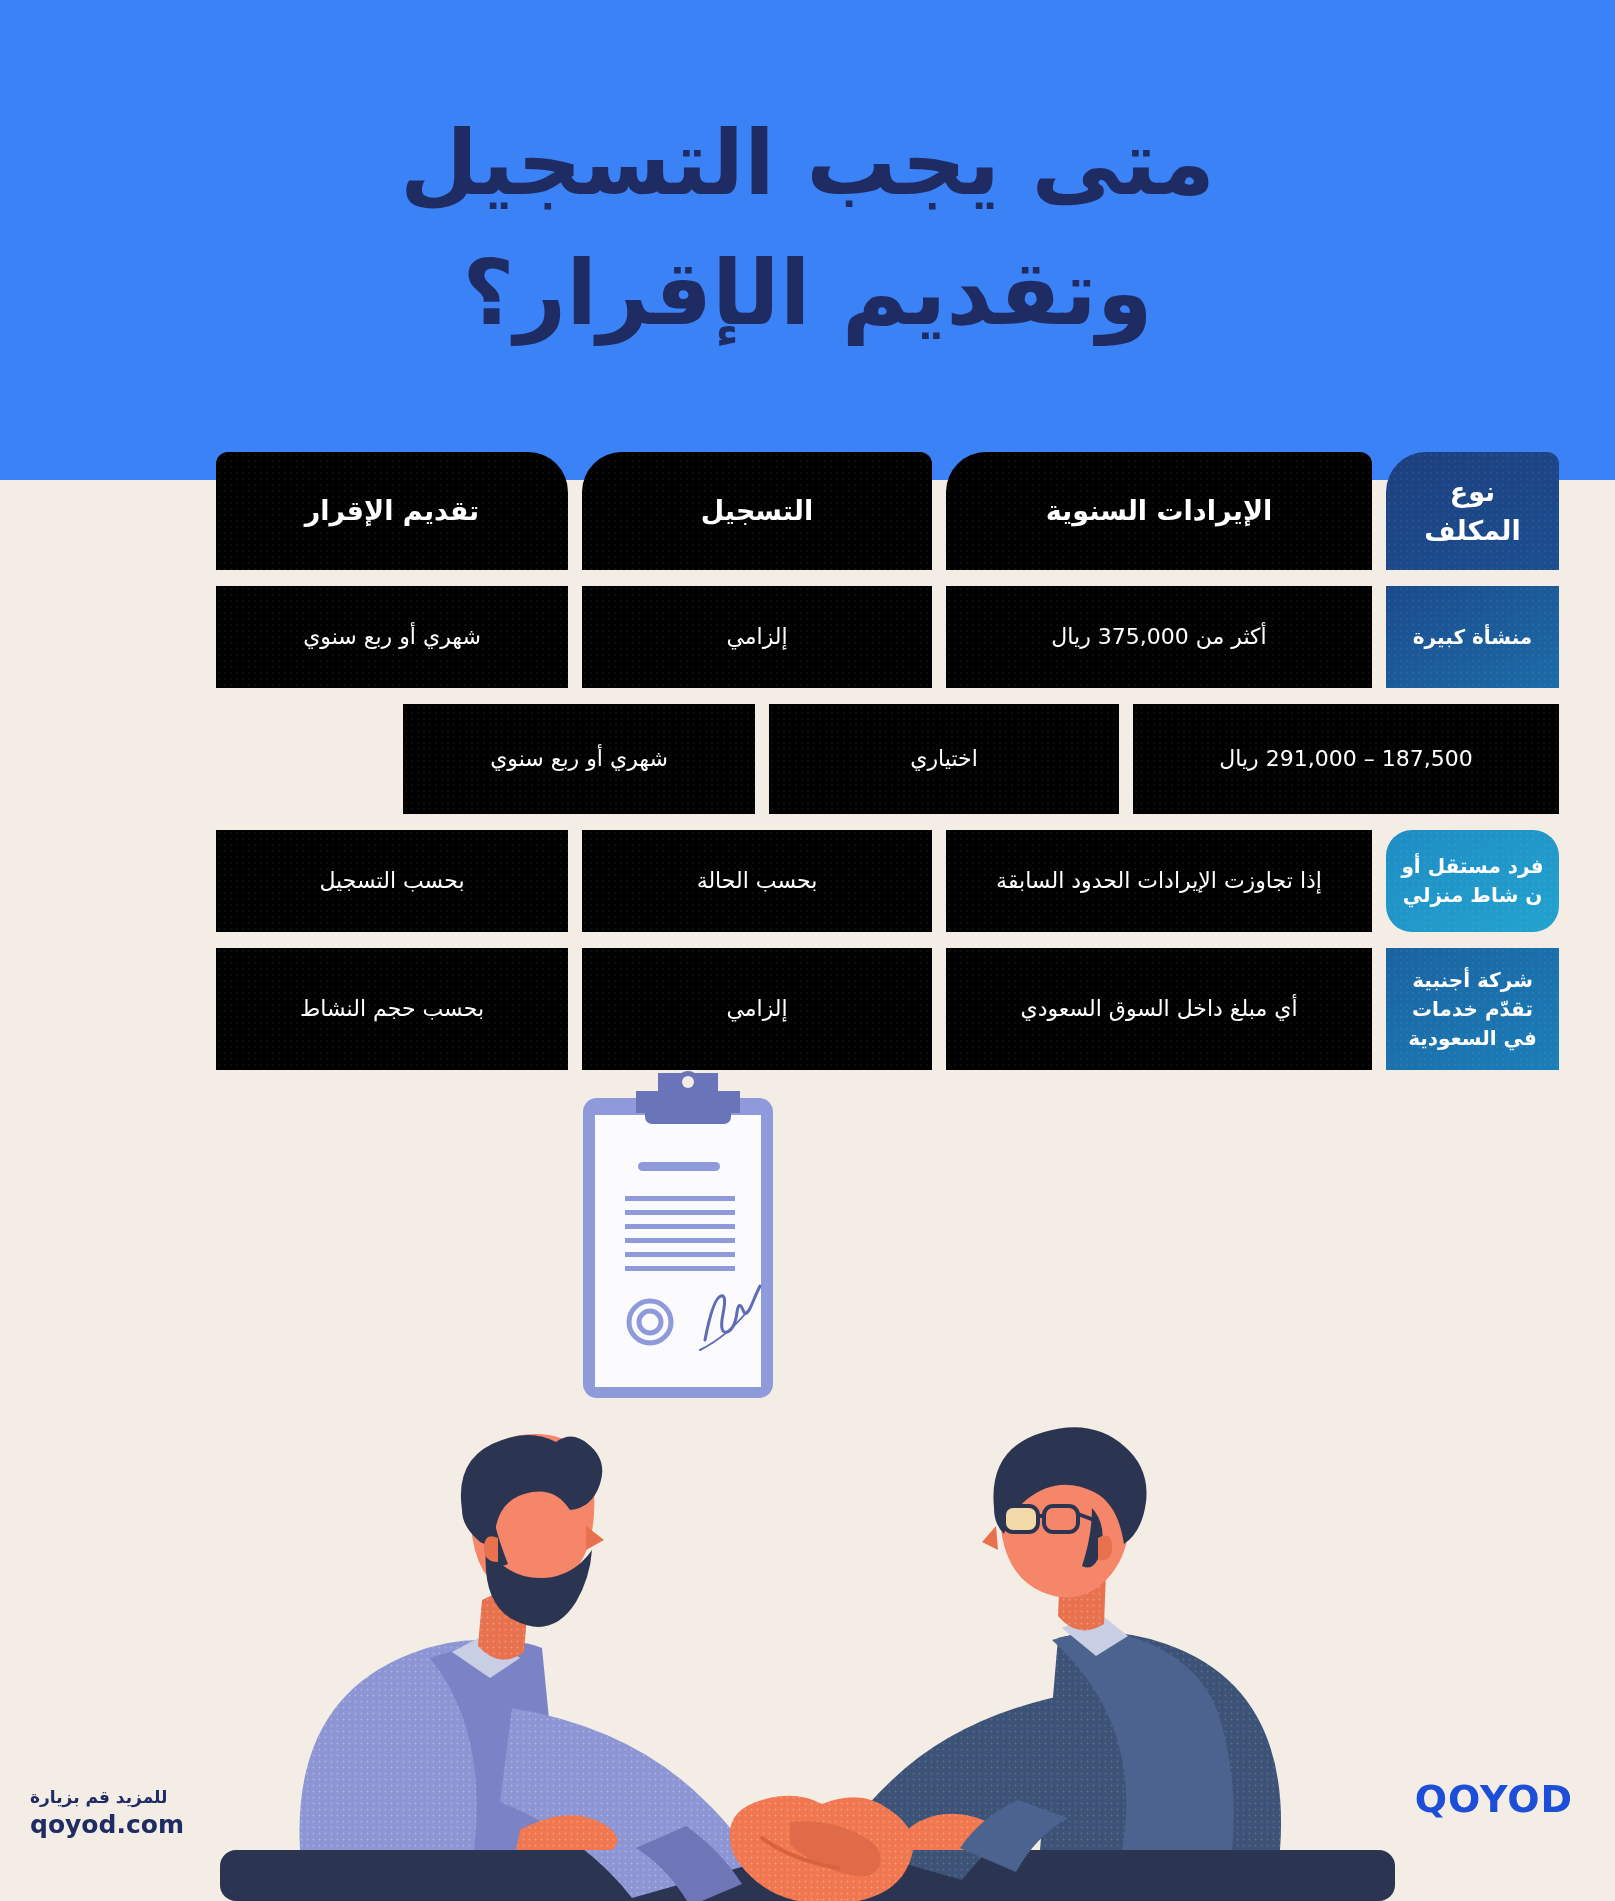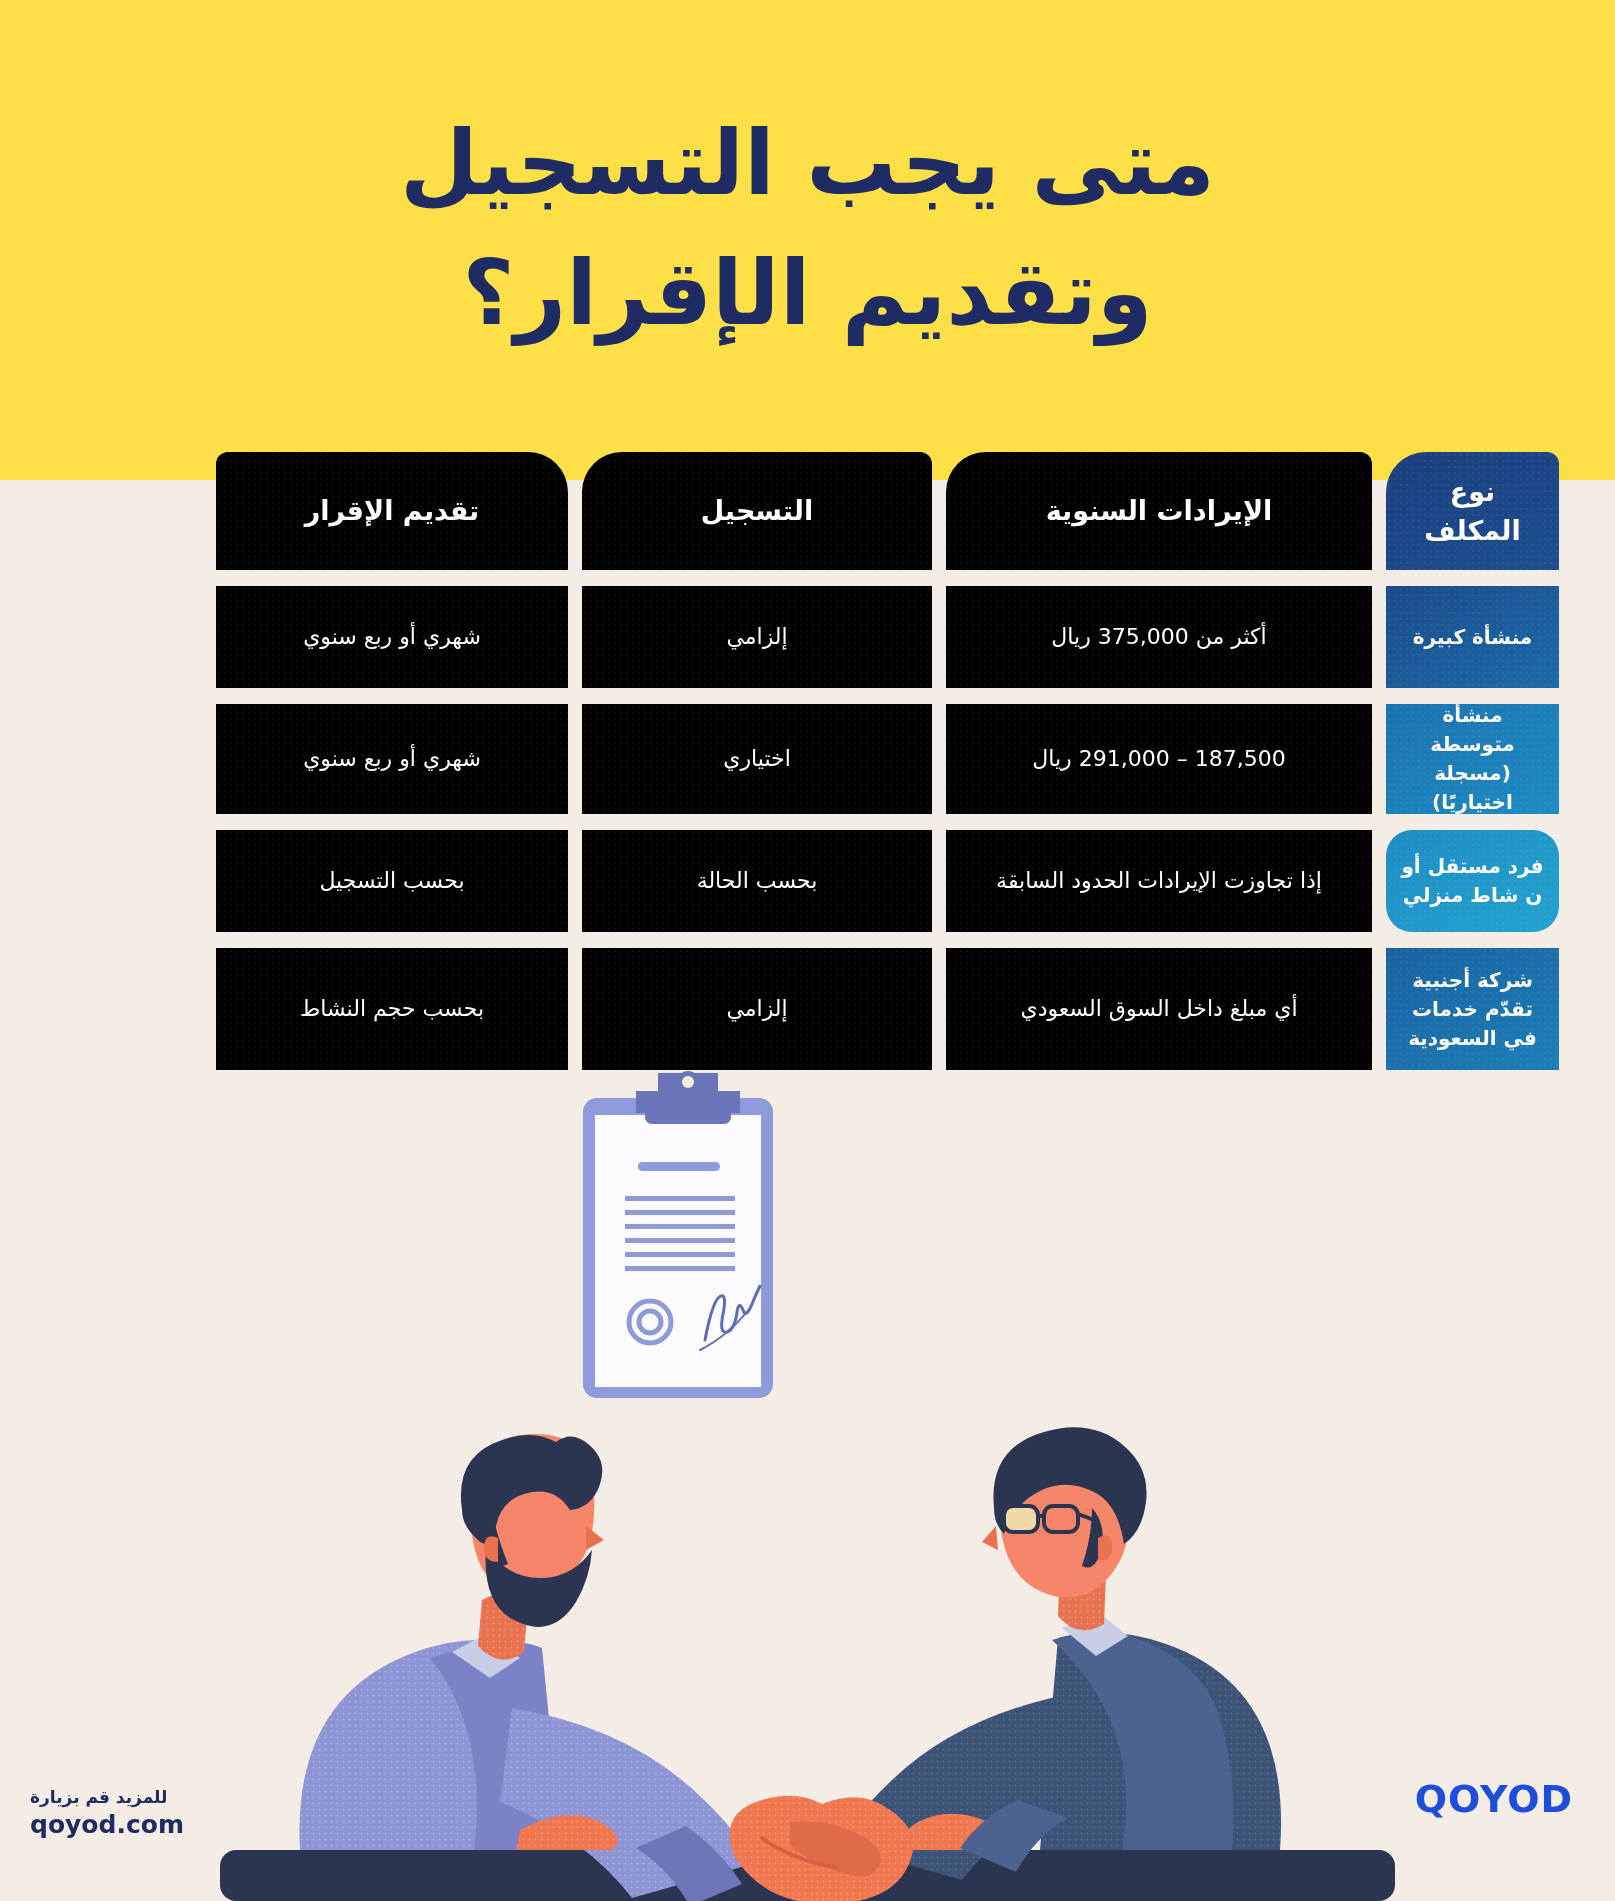--- a/index.html
+++ b/index.html
@@ -13,21 +13,21 @@
 
   body {
     background: #F4EDE6;
     position: relative;
   }
 
   
   .header-band {
     width: 1615px;
     height: 480px;
-    background: #fde047;
+    background: #3b82f6;
     display: flex;
     flex-direction: column;
     align-items: center;
     justify-content: center;
     padding-bottom: 24px;
   }
   .header-title {
     color: #1F2C63;
     font-size: 90px;
     font-weight: bold;
@@ -173,23 +173,20 @@
     </div>
     <div class="cell c-reg">
       <span>إلزامي</span>
     </div>
     <div class="cell c-file">
       <span>شهري أو ربع سنوي</span>
     </div>
   </div>
 
   <div class="trow body-row tall">
-    <div class="cell c-type type-2 small">
-      <span>منشأة متوسطة (مسجلة اختياريًا)</span>
-    </div>
     <div class="cell c-rev">
       <span>187,500 – 291,000 ريال</span>
     </div>
     <div class="cell c-reg">
       <span>اختياري</span>
     </div>
     <div class="cell c-file">
       <span>شهري أو ربع سنوي</span>
     </div>
   </div>

